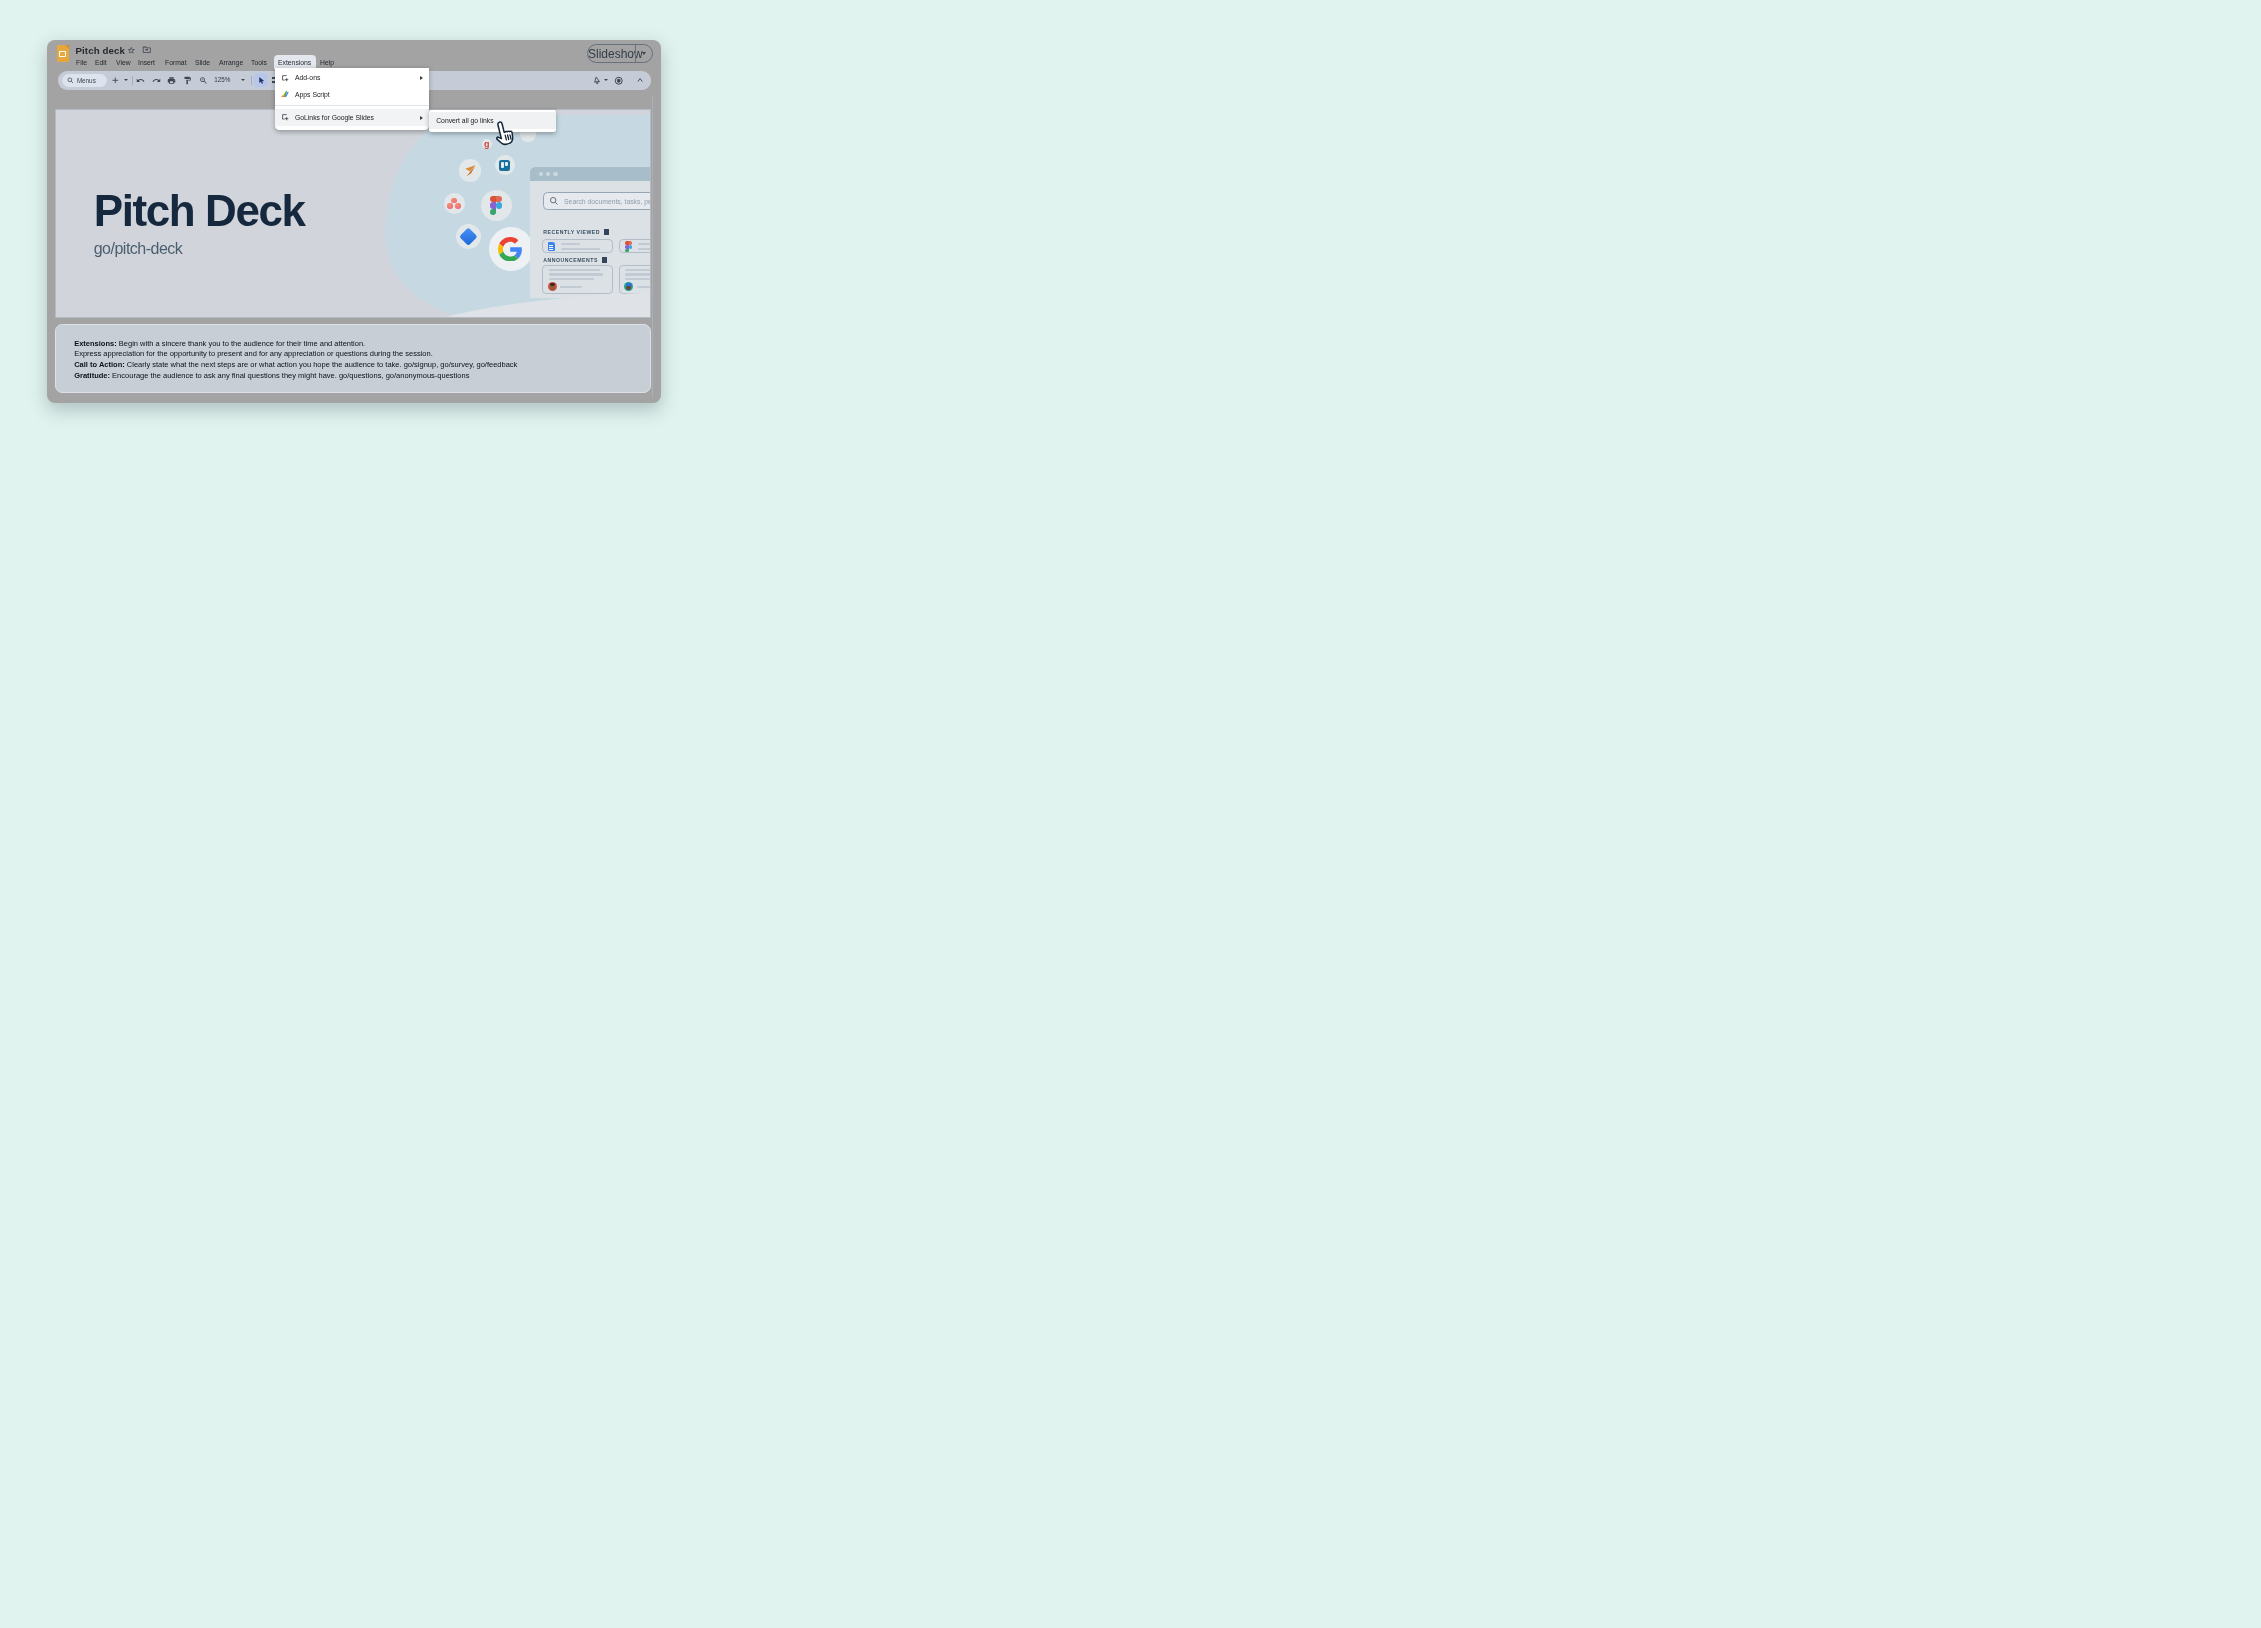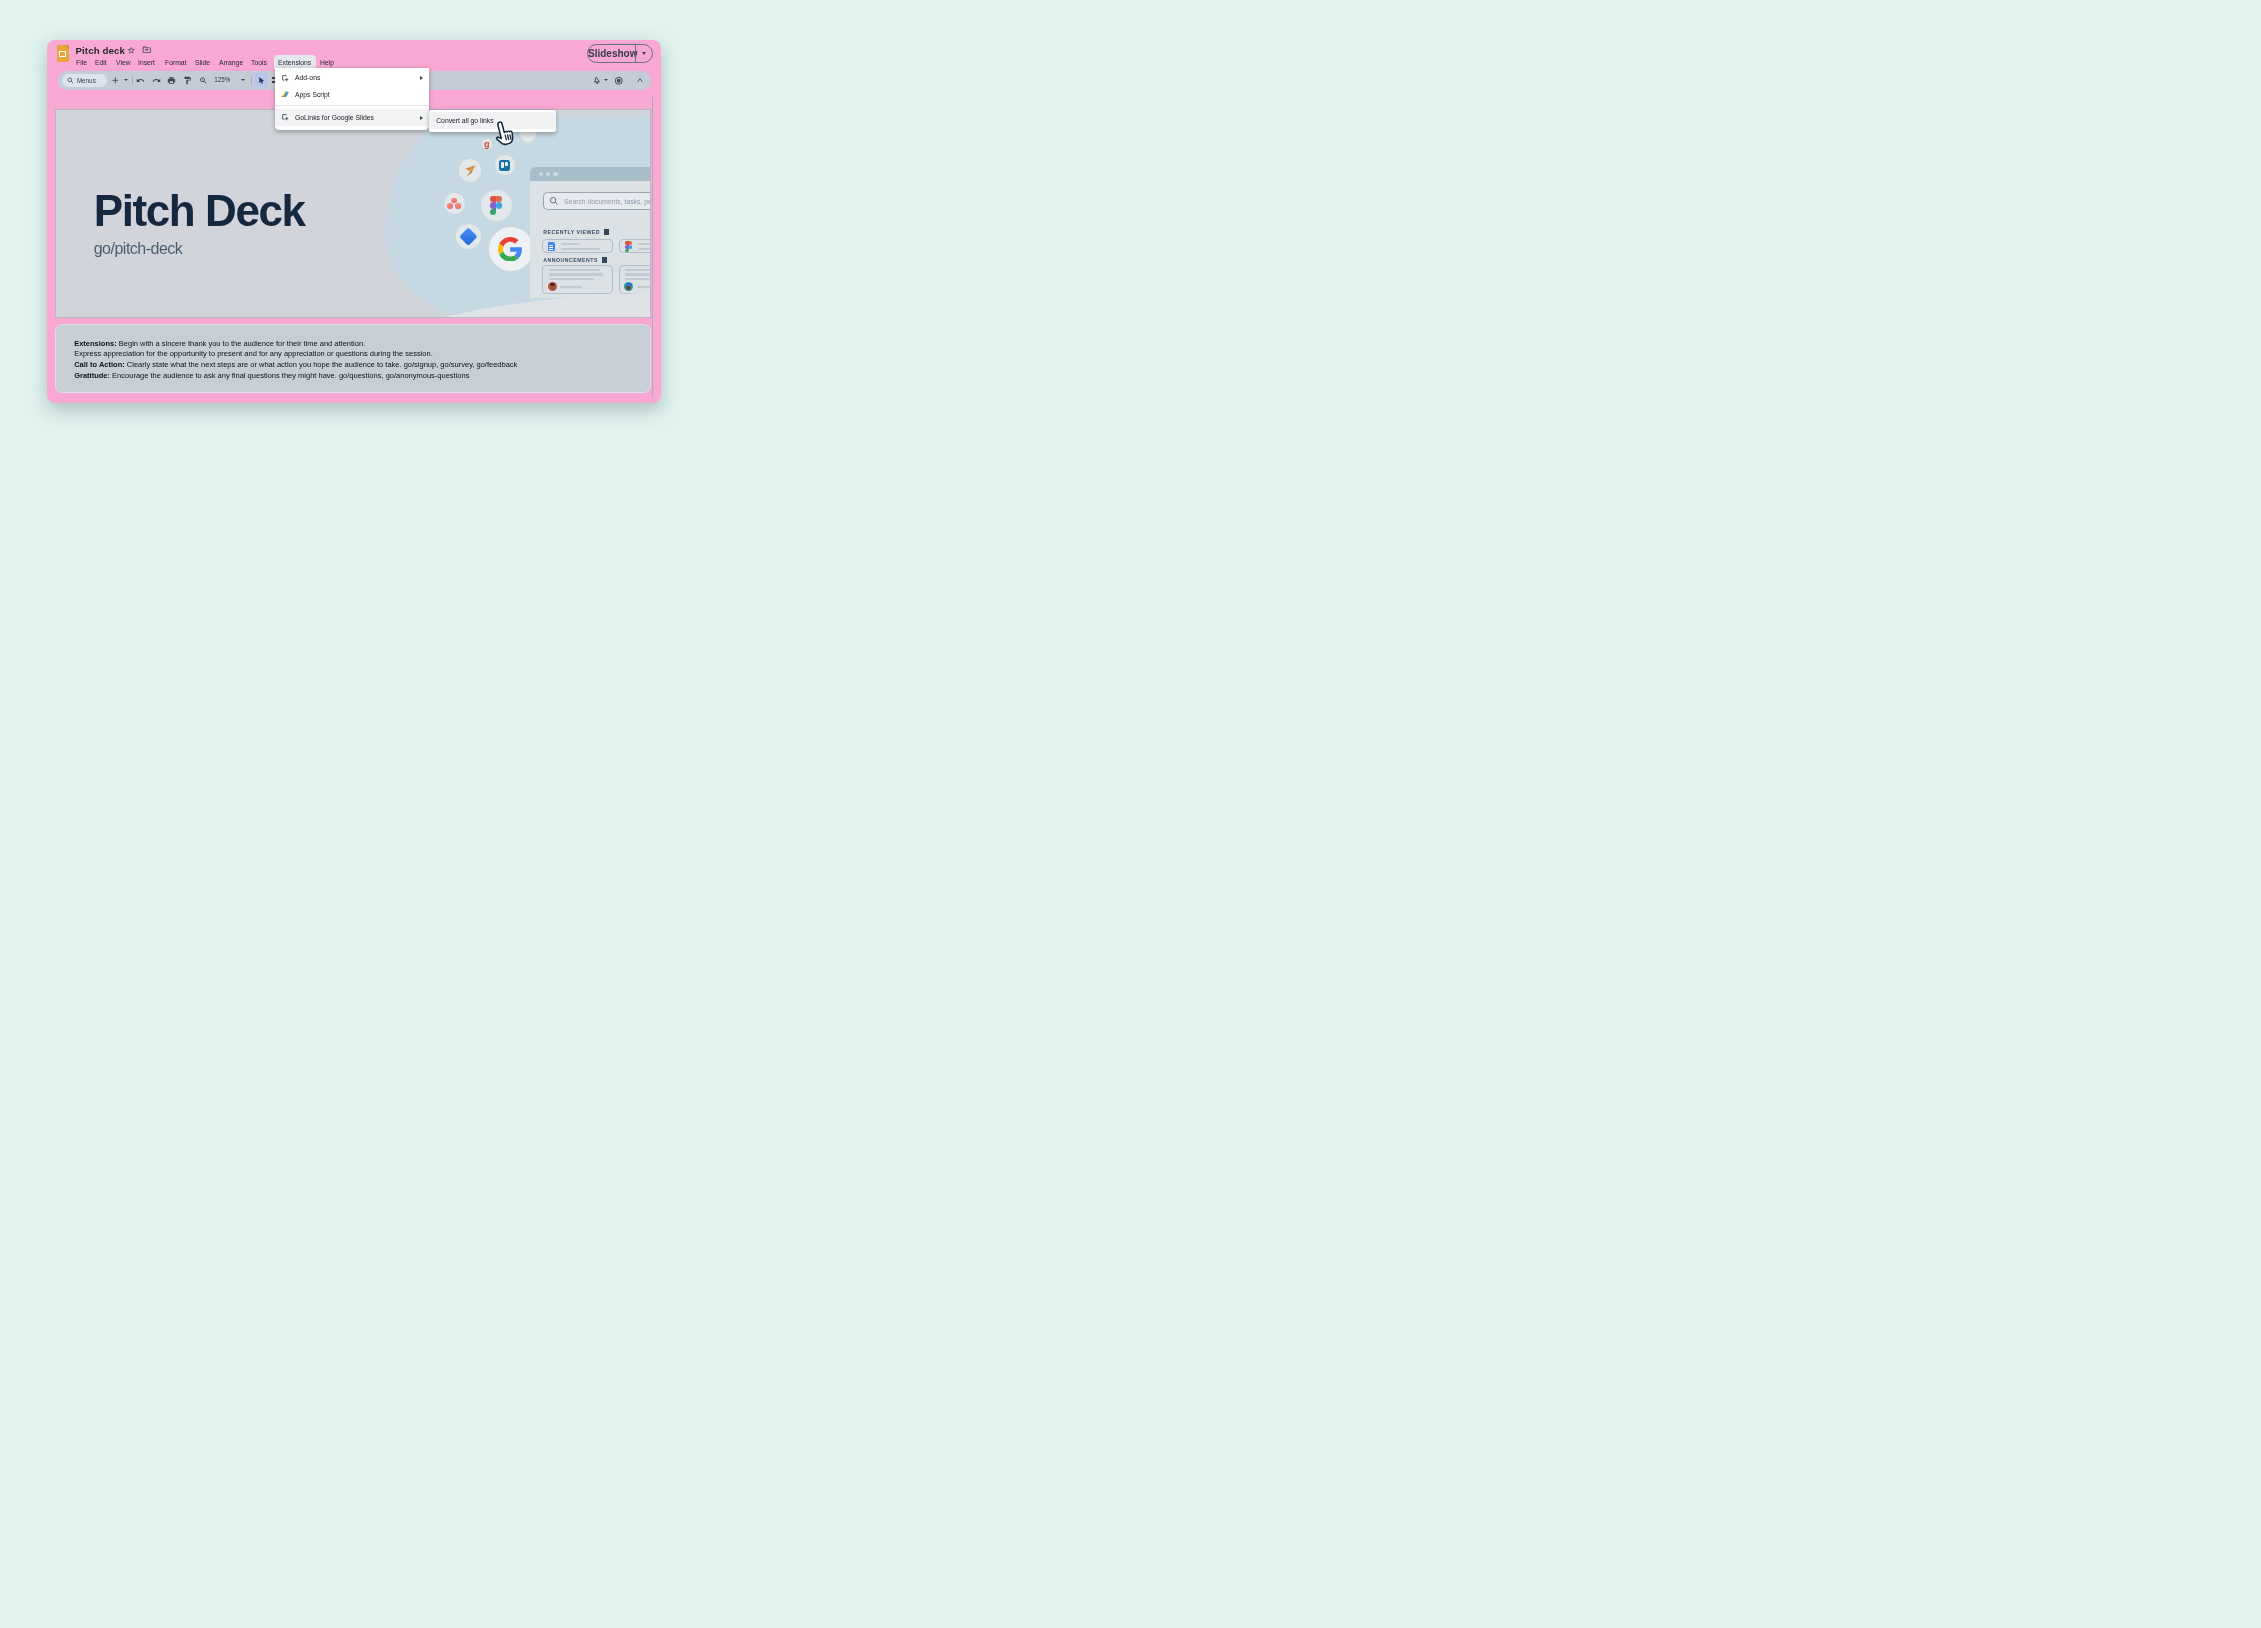--- a/index.html
+++ b/index.html
@@ -1,27 +1,27 @@
 <!DOCTYPE html>
 <html style="font-size:7.2px"><head>
 <meta charset="utf-8">
 <style>
   html,body{margin:0;padding:0;background:#e0f3ee;}
   *{box-sizing:border-box;font-family:"Liberation Sans","DejaVu Sans",sans-serif;}
   .stage{position:relative;width:709px;height:443px;background:#e0f3ee;overflow:hidden;}
-  .app-window{position:absolute;left:47px;top:40px;width:614px;height:363px;background:#f9a8d4;border-radius:8.1px;box-shadow:0 6.3px 18px rgba(45,65,80,.28);overflow:hidden;}
+  .app-window{position:absolute;left:47px;top:40px;width:614px;height:363px;background:#a3a3a3;border-radius:8.1px;box-shadow:0 6.3px 18px rgba(45,65,80,.28);overflow:hidden;}
 
   
   .slides-logo{position:absolute;left:10px;top:5px;width:11.8px;height:16.7px;background:#e7a73c;border-radius:1.4px;}
   .slides-logo .fold{position:absolute;right:0;top:0;width:0;height:0;border-top:4.5px solid #d88e2d;border-left:4.5px solid transparent;}
   .slides-logo .frame{position:absolute;left:2.3px;top:6.3px;width:7.2px;height:5.4px;border:1.4px solid #fff;border-radius:0.9px;}
   .doc-title{position:absolute;left:28.5px;top:3.6px;height:13.6px;line-height:13.6px;font-size:9.7px;font-weight:700;color:#24292f;letter-spacing:0.1px;}
   .tb-ico{position:absolute;color:#3d4552;}
   .slideshow-btn{position:absolute;left:540px;top:4.1px;width:66px;height:19px;border:0.9px solid #667080;border-radius:9.5px;display:flex;align-items:center;}
-  .slideshow-btn .lbl{width:47px;text-align:center;font-size:10px;font-weight:700;color:#333c49;}
+  .slideshow-btn .lbl{width:47px;text-align:center;font-size:12px;font-weight:400;color:#333c49;}
   .slideshow-btn .sep{width:0.9px;height:19px;background:#667080;}
   .slideshow-btn .caret{margin-left:6.3px;width:0;height:0;border-left:2.7px solid transparent;border-right:2.7px solid transparent;border-top:3.2px solid #3d4552;}
 
   
   .menubar{position:absolute;left:0;top:17px;width:100%;height:11.8px;}
   .menu-item{position:absolute;top:0;height:11.8px;line-height:11.8px;font-size:6.8px;color:#1f242b;}
   .ext-chip{position:absolute;left:227px;top:-1.8px;width:42px;height:13.6px;background:#e4e8ee;border-radius:4.1px 4.1px 0 0;}
 
   
   .toolbar{position:absolute;left:11.3px;top:31px;width:593px;height:18.5px;background:#c5ccd8;border-radius:9px;}

